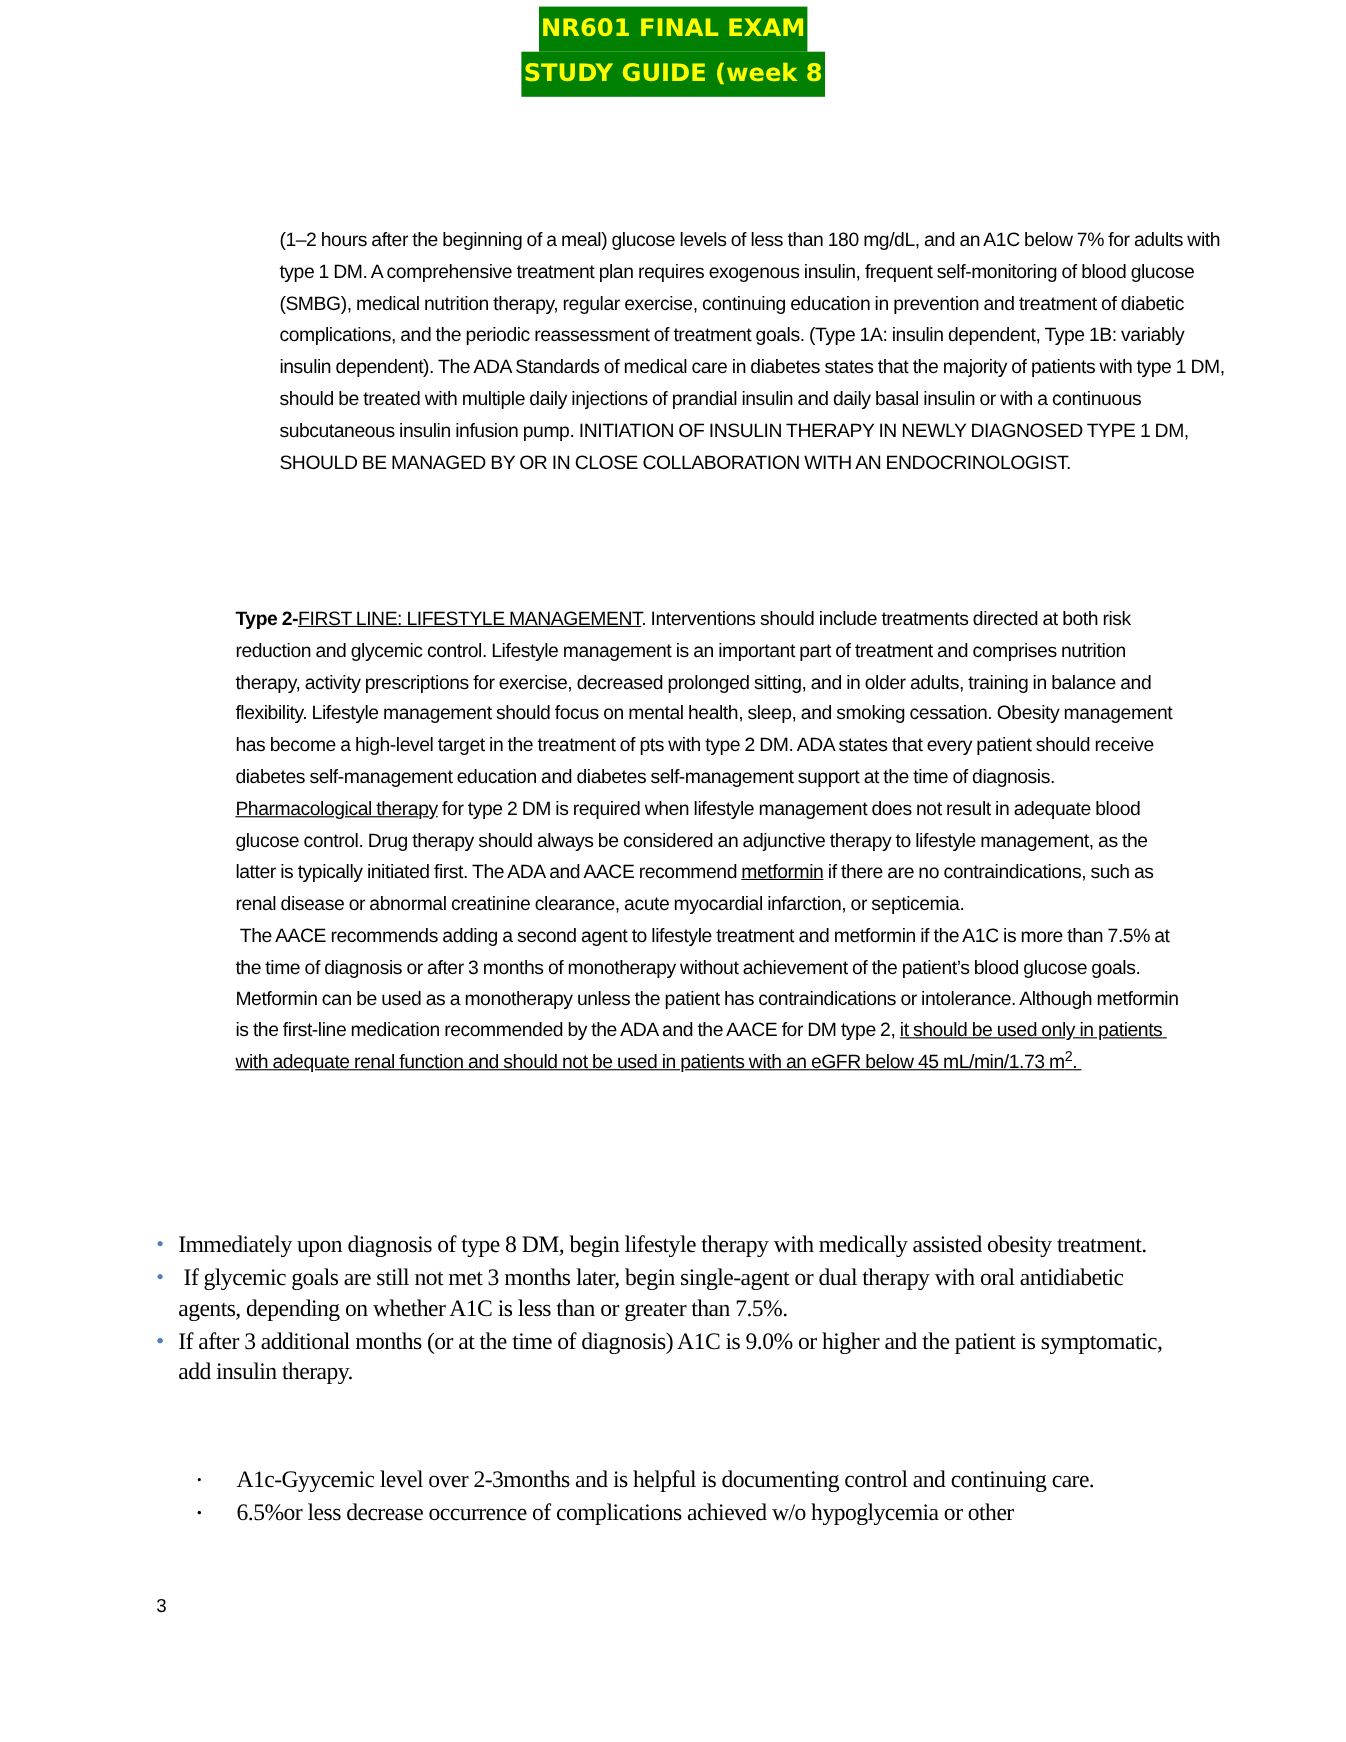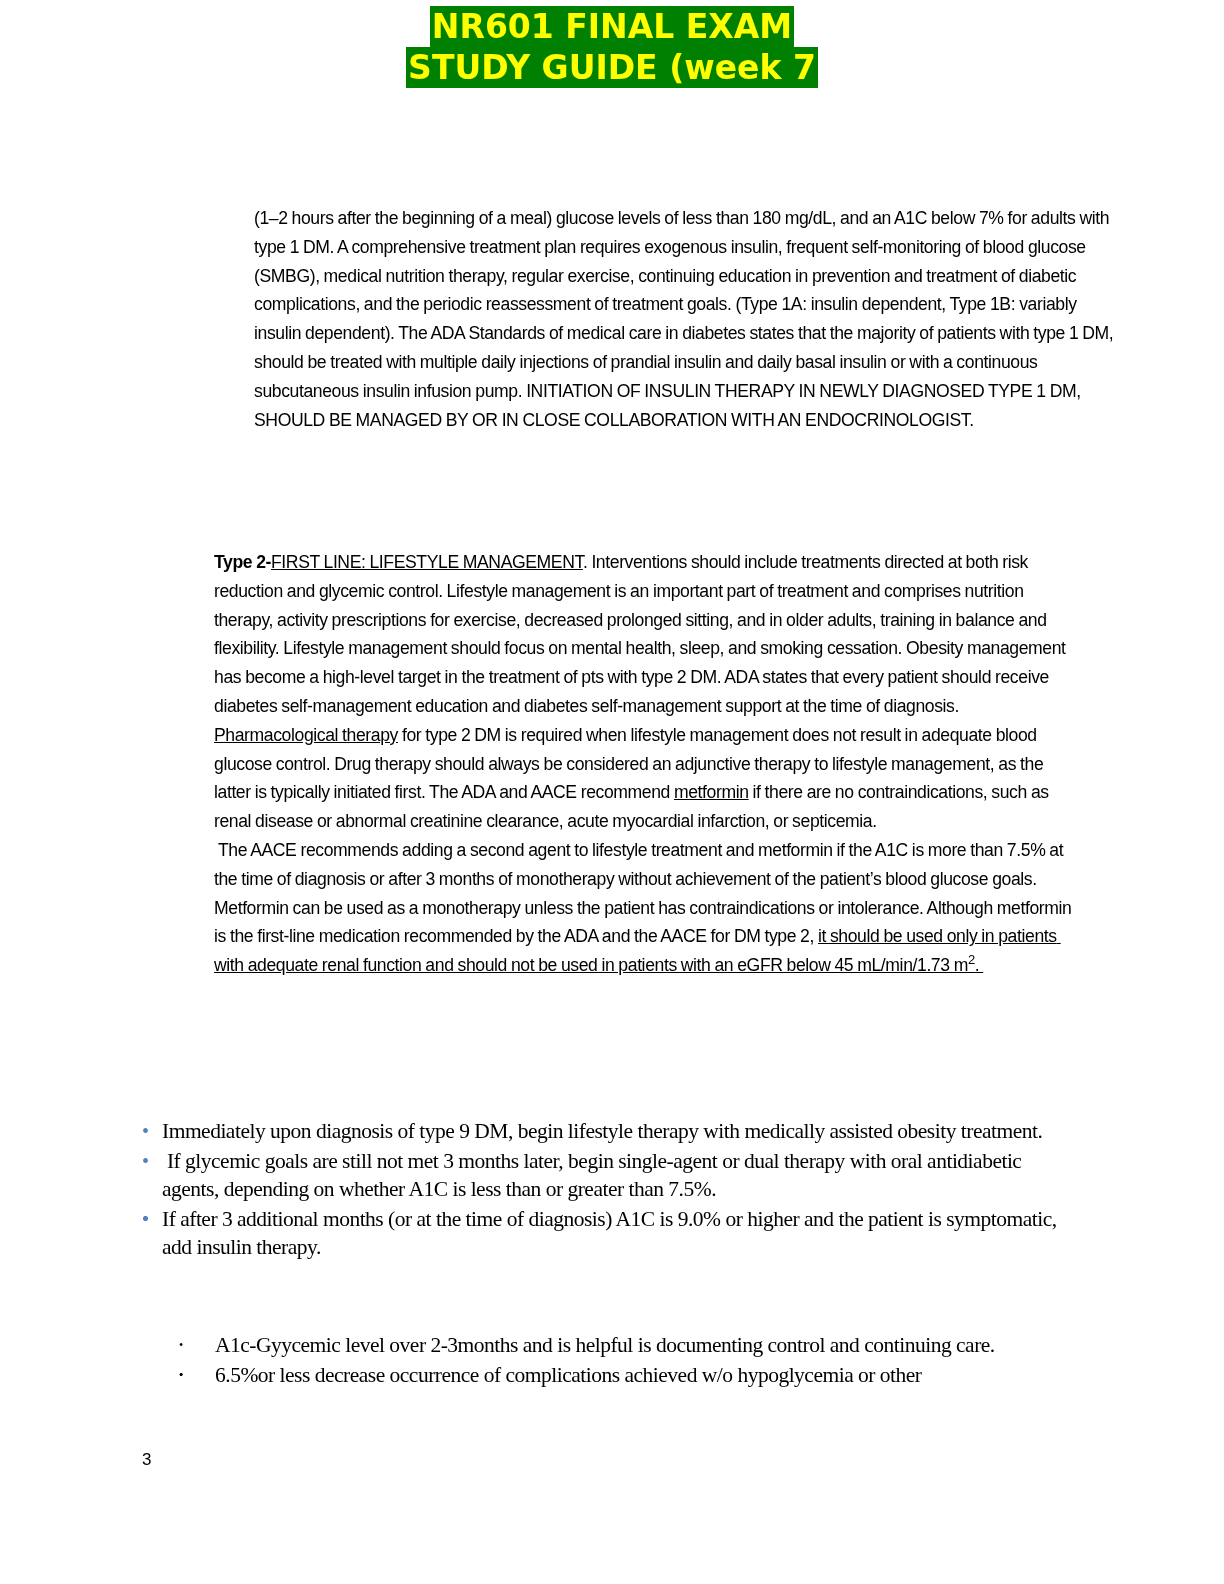--- a/index.html
+++ b/index.html
@@ -15,21 +15,21 @@
       color: #000;
     }
     .title-block {
       position: absolute;
       top: 6px;
       left: 0;
       width: 1224px;
       text-align: center;
       font-family: "DejaVu Sans", sans-serif;
       font-weight: bold;
-      font-size: 33px;
+      font-size: 22px;
       line-height: 41px;
       letter-spacing: 0px;
     }
     .title-line {
       display: inline-block;
       background: #008000;
       color: #ffff00;
       padding: 0 2px;
     }
     .body-text {
@@ -102,38 +102,38 @@
       top: 1450px;
       font-family: "Liberation Sans", sans-serif;
       font-size: 17px;
     }
   </style>
 </head>
 <body>
 
 <div class="title-block">
   <span class="title-line">NR601 FINAL EXAM</span><br>
-  <span class="title-line">STUDY GUIDE (week 7</span><br>
+  <span class="title-line">STUDY GUIDE (week 8</span><br>
   <br>
 </div>
 
 <div class="body-text p1">(1–2 hours after the beginning of a meal) glucose levels of less than 180 mg/dL, and an A1C below 7% for adults with type 1 DM. A comprehensive treatment plan requires exogenous insulin, frequent self-monitoring of blood glucose (SMBG), medical nutrition therapy, regular exercise, continuing education in prevention and treatment of diabetic complications, and the periodic reassessment of treatment goals. (Type 1A: insulin  dependent, Type 1B: variably insulin dependent). The ADA Standards of medical care in diabetes states that the majority of patients with type 1 DM, should be treated with multiple daily injections of prandial insulin and daily basal insulin or with a continuous subcutaneous insulin infusion pump. INITIATION OF INSULIN THERAPY IN NEWLY DIAGNOSED TYPE 1 DM, SHOULD BE MANAGED BY OR IN CLOSE COLLABORATION WITH AN ENDOCRINOLOGIST.</div>
 
 <div class="body-text p2">
   <div>
     <span class="b">Type 2-</span><span class="u">FIRST LINE: LIFESTYLE MANAGEMENT</span><span>. Interventions should include treatments directed at both risk reduction and glycemic control. Lifestyle management is an important part of treatment and comprises nutrition therapy, activity prescriptions for exercise, decreased prolonged sitting, and in older adults, training in balance and flexibility. Lifestyle management should focus on mental health, sleep, and smoking cessation. Obesity management has become a high-level target in the treatment of pts with type 2 DM. ADA states that every patient should receive diabetes self-management education and diabetes self-management support at the time of diagnosis.</span>
   </div>
   <div>
     <span class="u">Pharmacological therapy</span><span> for type 2 DM is required when lifestyle management does not result in adequate blood glucose control.  Drug therapy should always be considered an adjunctive therapy to lifestyle management, as the latter is typically initiated first.  The ADA and AACE recommend </span><span class="u">metformin</span><span> if there are no contraindications, such as renal disease or abnormal creatinine clearance, acute myocardial infarction, or septicemia.</span>
   </div>
   <div style="white-space: pre-wrap;"><span> The AACE recommends adding a second agent to lifestyle treatment and metformin if the A1C is more than 7.5% at the time of diagnosis or after 3 months of monotherapy without achievement of the patient’s blood glucose goals. Metformin can be used as a monotherapy unless the patient has contraindications or intolerance. Although metformin is the first-line medication recommended by the ADA and the AACE for DM type 2, </span><span class="u"><span>it should be used only in patients with adequate renal function and should not be used in patients with an eGFR below 45 mL/min/1.73 m</span><sup class="m2">2</sup><span>. </span></span></div>
 </div>
 
 <ul class="bullets1">
-  <li><span class="bullet">•</span><span>Immediately upon diagnosis of type 9 DM, begin lifestyle therapy with medically assisted obesity treatment.</span></li>
+  <li><span class="bullet">•</span><span>Immediately upon diagnosis of type 8 DM, begin lifestyle therapy with medically assisted obesity treatment.</span></li>
   <li><span class="bullet">•</span><span style="white-space: pre-wrap;"> If glycemic goals are still not met 3 months later, begin single-agent or dual therapy with oral antidiabetic agents, depending on whether A1C is less than or greater than 7.5%.</span></li>
   <li><span class="bullet">•</span></li>
   <li><span class="bullet">•</span><span>If after 3 additional months (or at the time of diagnosis) A1C is 9.0% or higher and the patient is symptomatic, add insulin therapy.</span></li>
 </ul>
 
 <ul class="bullets2">
   <li><span class="bullet">•</span><span>A1c-Gyycemic level over 2-3months and is helpful is documenting control and continuing care.</span></li>
   <li><span class="bullet">•</span></li>
   <li><span class="bullet">•</span><span>6.5%or less decrease occurrence of complications achieved w/o hypoglycemia or other</span></li>
 </ul>

